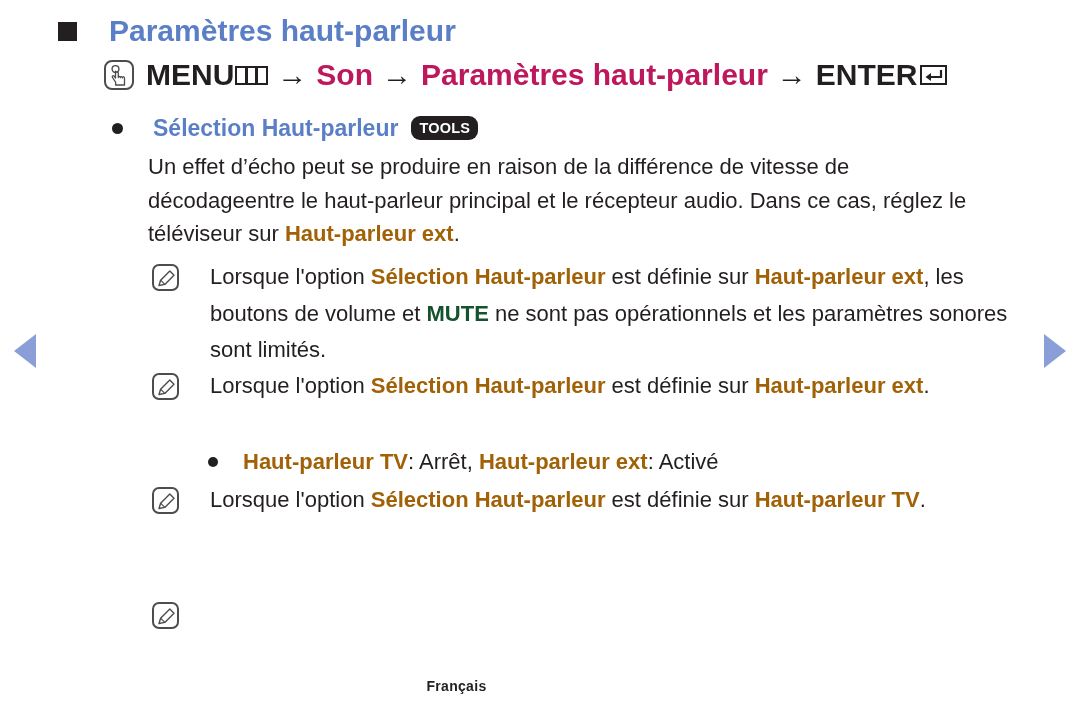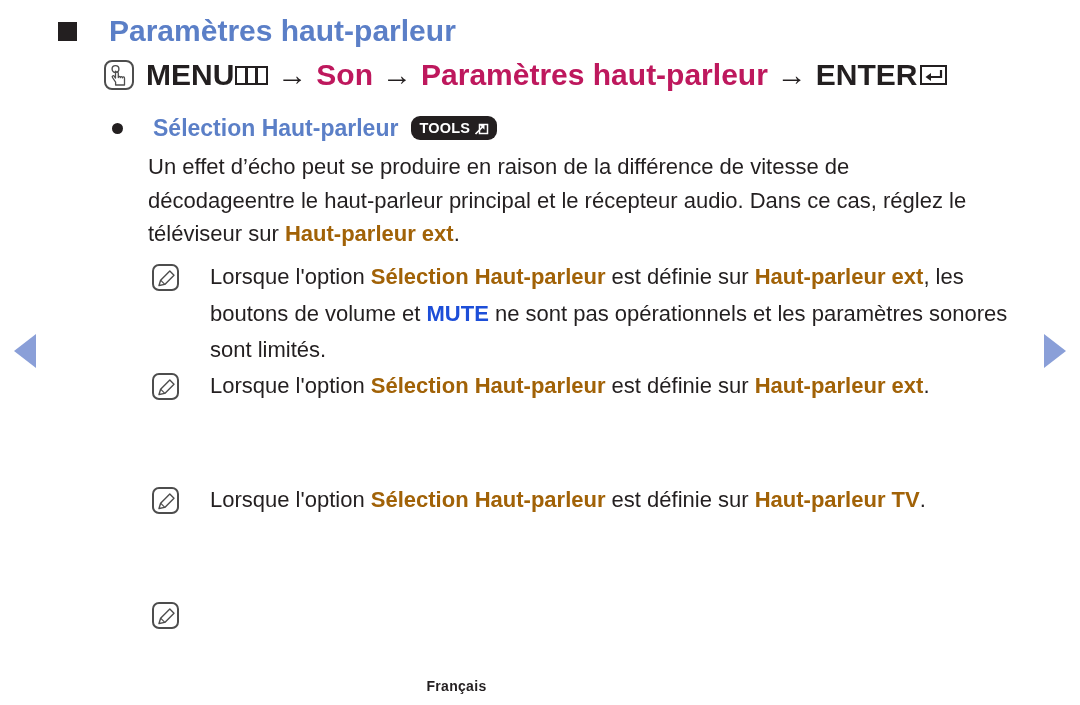--- a/index.html
+++ b/index.html
@@ -155,39 +155,40 @@
     color: #ffffff;
     border-radius: 9px;
     height: 24px;
     padding: 0 8px;
     display: inline-flex;
     align-items: center;
     font-size: 14.5px;
     font-weight: bold;
     letter-spacing: 0.2px;
     line-height: 24px;
+    flex-direction: column;
   }
   .tools-badge .tl-icon {
     margin-left: 4px;
     display: inline-flex;
     align-items: center;
   }
 
   
   .para {
     position: absolute;
     left: 148px;
     top: 150px;
     width: 852px;
     font-size: 22px;
     line-height: 33.5px;
     color: #231f20;
   }
   .b-blue { color: #a16207; font-weight: bold; }
-  .b-black { color: #1d4ed8; font-weight: bold; }
+  .b-black { color: #14532d; font-weight: bold; }
 
   
   .note {
     position: absolute;
     display: flex;
     align-items: flex-start;
   }
   .note-icon {
     width: 27px;
     height: 27px;
@@ -319,20 +320,26 @@
       <svg width="19" height="19" viewBox="0 0 19 19">
         <path d="M2 16.5 L3.6 11.2 L12.8 2 L17 6.2 L7.8 15.4 Z" fill="none" stroke="#4d4d4d" stroke-width="1.4" stroke-linejoin="round"></path>
         <path d="M3.6 11.2 L7.8 15.4" fill="none" stroke="#4d4d4d" stroke-width="1.2"></path>
       </svg>
     </span>
     <div class="note-text">
       <span>Lorsque l'option </span><span class="b-blue">Sélection Haut-parleur</span><span> est définie sur </span><span class="b-blue">Haut-parleur ext</span><span>.</span>
     </div>
   </div>
 
+  <div class="sub-bullet-row sub-1">
+    <div class="dot-bullet"></div>
+    <div class="sub-bullet-text">
+      <span class="b-blue">Haut-parleur TV</span><span>: Arrêt, </span><span class="b-blue">Haut-parleur ext</span><span>: Activé</span>
+    </div>
+  </div>
 
   <div class="note note-3">
     <span class="note-icon">
       <svg width="19" height="19" viewBox="0 0 19 19">
         <path d="M2 16.5 L3.6 11.2 L12.8 2 L17 6.2 L7.8 15.4 Z" fill="none" stroke="#4d4d4d" stroke-width="1.4" stroke-linejoin="round"></path>
         <path d="M3.6 11.2 L7.8 15.4" fill="none" stroke="#4d4d4d" stroke-width="1.2"></path>
       </svg>
     </span>
     <div class="note-text">
       <span>Lorsque l'option </span><span class="b-blue">Sélection Haut-parleur</span><span> est définie sur </span><span class="b-blue">Haut-parleur TV</span><span>.</span>

